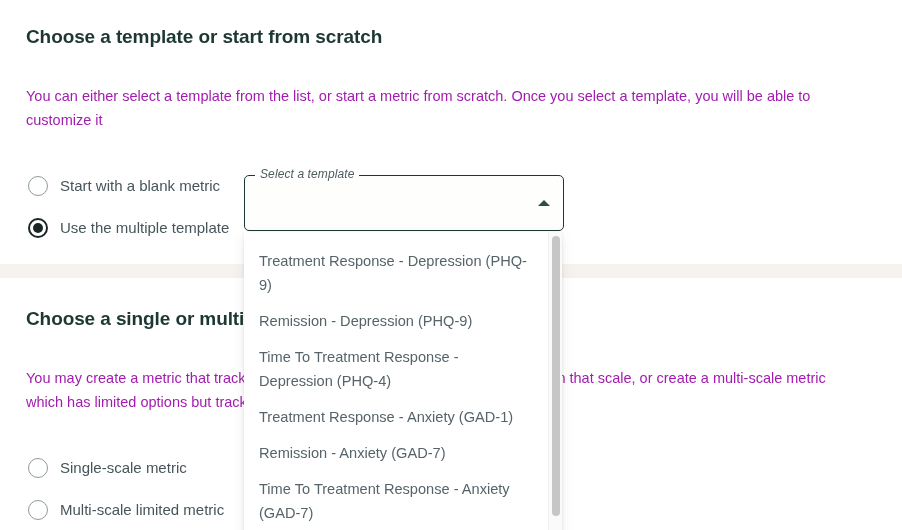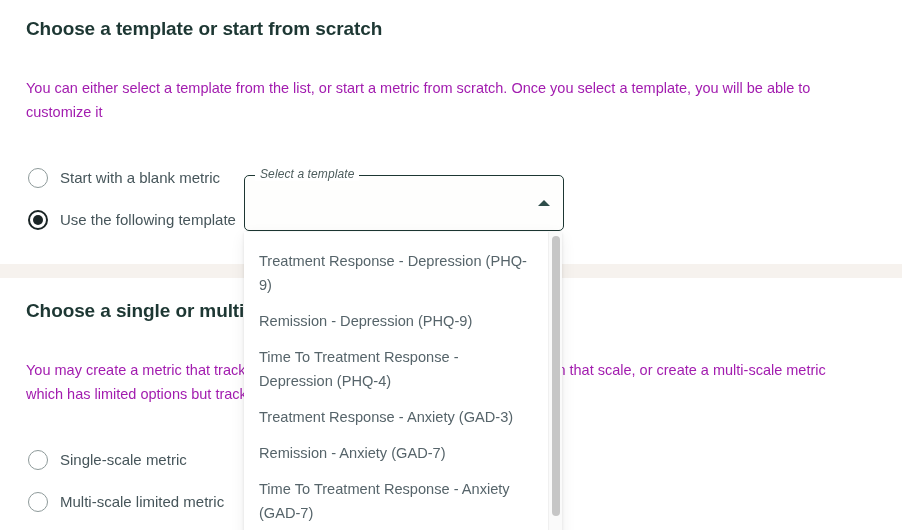--- a/index.html
+++ b/index.html
@@ -20,21 +20,21 @@
   .page {
     position: absolute;
     inset: 0;
   }
 
   
   .section {
     position: absolute;
     left: 0;
     right: 0;
-    padding: 4px 26px;
+    padding: 12px 26px;
     box-sizing: border-box;
   }
   #section-one { top: 0; }
   #section-two { top: 282px; }
 
   .section-title {
     font-size: 19px;
     font-weight: 700;
     color: #1d3733;
     letter-spacing: -0.1px;
@@ -213,21 +213,21 @@
 
     <div class="radio-group">
 
       <div class="radio-row">
         <span class="radio-ctl"></span>
         <span class="radio-label">Start with a blank metric</span>
       </div>
 
       <div class="radio-row checked">
         <span class="radio-ctl"></span>
-        <span class="radio-label">Use the following template</span>
+        <span class="radio-label">Use the multiple template</span>
       </div>
 
     </div>
   </div>
 
   <div class="divider-band"></div>
 
   <div class="section" id="section-two">
     <h2 class="section-title">Choose a single or multi-scale metric</h2>
 
@@ -253,21 +253,21 @@
     <span class="select-legend">Select a template</span>
     <span class="select-value"></span>
     <span class="caret-up"></span>
   </div>
 
   <div class="dropdown-panel">
     <div class="dropdown-list">
       <div class="dropdown-option">Treatment Response - Depression (PHQ-9)</div>
       <div class="dropdown-option">Remission - Depression (PHQ-9)</div>
       <div class="dropdown-option">Time To Treatment Response - Depression (PHQ-4)</div>
-      <div class="dropdown-option">Treatment Response - Anxiety (GAD-3)</div>
+      <div class="dropdown-option">Treatment Response - Anxiety (GAD-1)</div>
       <div class="dropdown-option">Remission - Anxiety (GAD-7)</div>
       <div class="dropdown-option">Time To Treatment Response - Anxiety (GAD-7)</div>
     </div>
     <div class="scroll-track">
       <div class="scroll-thumb"></div>
     </div>
   </div>
 
 </div>
 

